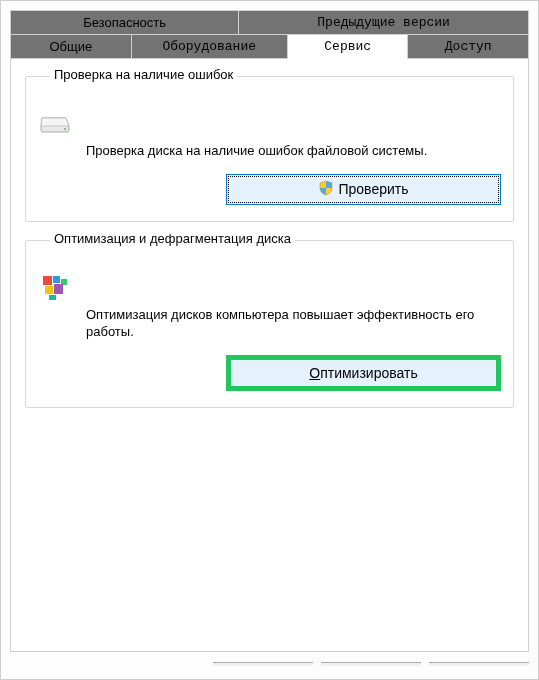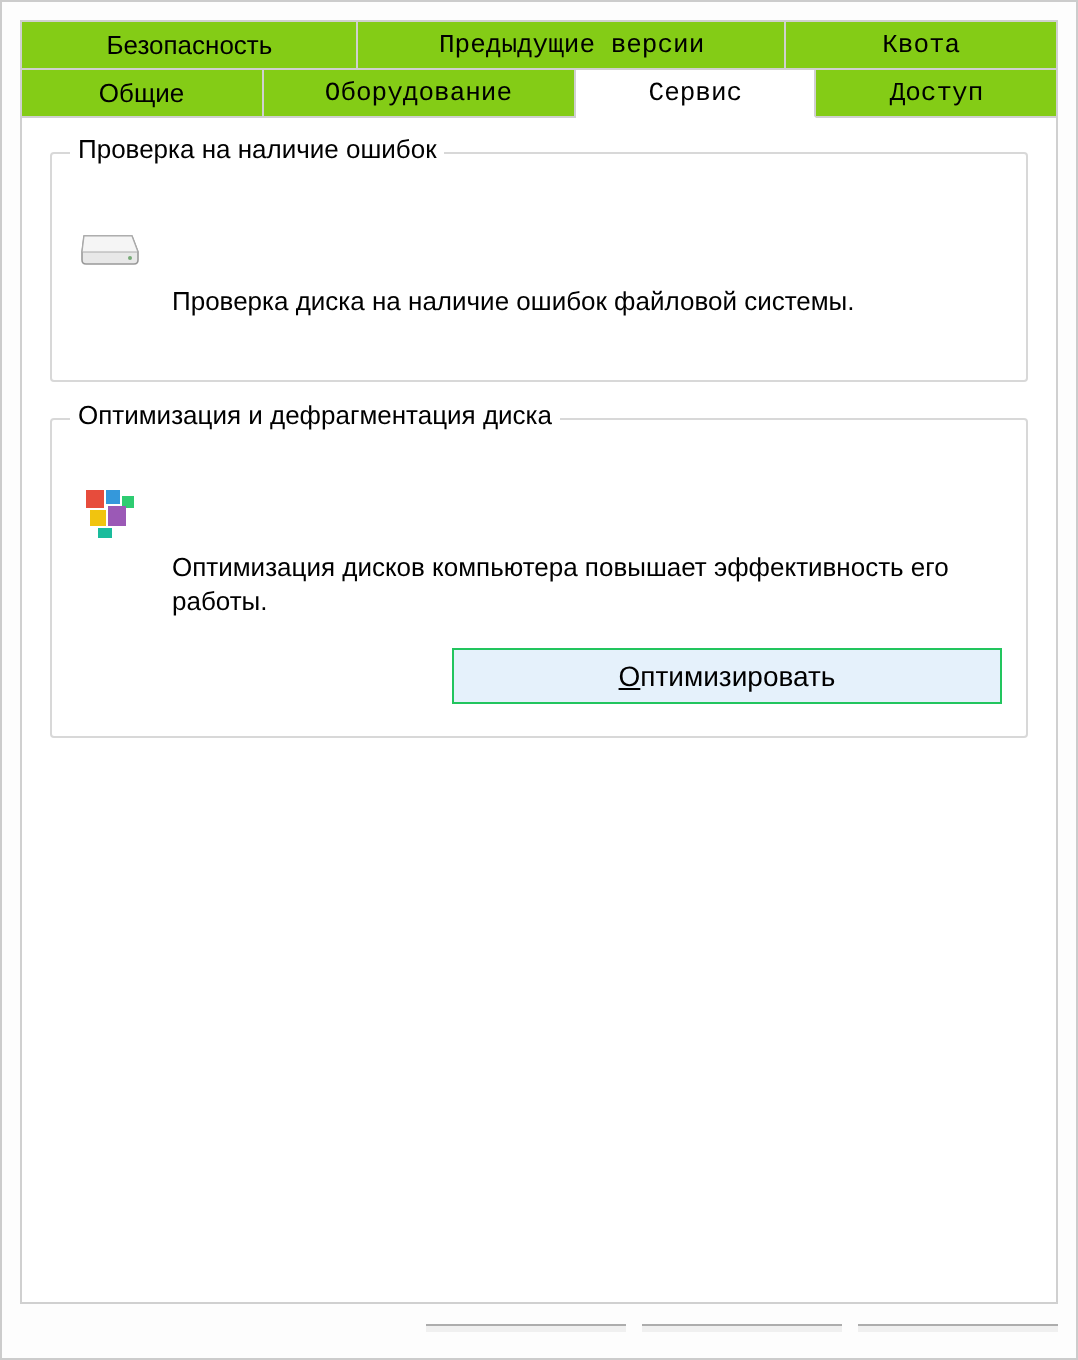--- a/index.html
+++ b/index.html
@@ -28,21 +28,21 @@
       flex: 1;
       display: flex;
       flex-direction: column;
     }
     .tab-row {
       display: flex;
       width: 100%;
     }
     .tab {
       border: 1px solid #d0d0d0;
-      background: #84cc16;
+      background: #737373;
       padding: 4px 0;
       text-align: center;
       cursor: default;
       font-size: 13px;
       color: #000;
       position: relative;
     }
     .tab-row:first-child .tab {
       border-bottom: none;
     }
@@ -67,21 +67,21 @@
       border: 1px solid #d8d8d8;
       border-radius: 2px;
       padding: 20px 12px 16px 12px;
       margin-bottom: 18px;
       position: relative;
       background: #ffffff;
     }
     .fieldset-legend {
       position: absolute;
       top: -10px;
-      left: 9px;
+      left: 24px;
       background: #ffffff;
       padding: 0 4px;
       font-size: 13px;
       color: #000;
     }
     .section-body {
       display: flex;
       align-items: flex-start;
       gap: 14px;
     }
@@ -122,21 +122,21 @@
       gap: 4px;
     }
     .btn.focused {
       background: #e5f1fb;
       border: 1px solid #0078d7;
       outline: 1px dotted #000;
       outline-offset: -3px;
     }
     .btn.optimize {
       background: #e5f1fb;
-      border: 1px solid #22c55e;
+      border: 5px solid #22c55e;
     }
     .underline-first::first-letter {
       text-decoration: underline;
     }
     .footer-buttons {
       display: flex;
       justify-content: flex-end;
       gap: 8px;
       margin-top: 10px;
       height: 8px;
@@ -158,21 +158,20 @@
   </style>
 </head>
 <body>
 
 <div class="window">
   <div class="tabs-container">
 
     <div class="tab-row row1">
       <div class="tab t1">Безопасность</div>
       <div class="tab t2">Предыдущие версии</div>
-      <div class="tab t3">Квота</div>
     </div>
 
     <div class="tab-row row2">
       <div class="tab t1">Общие</div>
       <div class="tab t3">Оборудование</div>
       <div class="tab t2 active">Сервис</div>
       <div class="tab t4">Доступ</div>
     </div>
 
     <div class="tab-content">
@@ -182,20 +181,32 @@
         <div class="section-body">
           <div class="icon-slot">
             <svg width="34" height="24" viewBox="0 0 34 24">
               <path d="M4 8 L28 8 L31 16 L31 20 Q31 22 29 22 L5 22 Q3 22 3 20 L3 16 Z" fill="#e8e8e8" stroke="#999" stroke-width="0.8"></path>
               <path d="M4 8 L28 8 L31 16 L3 16 Z" fill="#f5f5f5" stroke="#aaa" stroke-width="0.6"></path>
               <circle cx="27" cy="19" r="1" fill="#7a7"></circle>
             </svg>
           </div>
           <div class="section-text-area">
             <div class="description">Проверка диска на наличие ошибок файловой системы.</div>
+            <div class="button-row">
+              <button class="btn focused">
+                <span>
+                  <svg width="16" height="16" viewBox="0 0 16 16">
+                    <path d="M8 1 L14 3 L14 8 Q14 13 8 15 Q2 13 2 8 L2 3 Z" fill="#fc3" stroke="#a80" stroke-width="0.5"></path>
+                    <path d="M8 1 L14 3 L14 8 L8 8 Z" fill="#5ad"></path>
+                    <path d="M8 8 L8 15 Q2 13 2 8 Z" fill="#5ad"></path>
+                  </svg>
+                </span>
+                <span>Проверить</span>
+              </button>
+            </div>
           </div>
         </div>
       </div>
 
       <div class="fieldset">
         <div class="fieldset-legend">Оптимизация и дефрагментация диска</div>
         <div class="section-body">
           <div class="icon-slot">
             <svg width="32" height="32" viewBox="0 0 32 32">
               <rect x="4" y="6" width="9" height="9" fill="#e74c3c"></rect>

